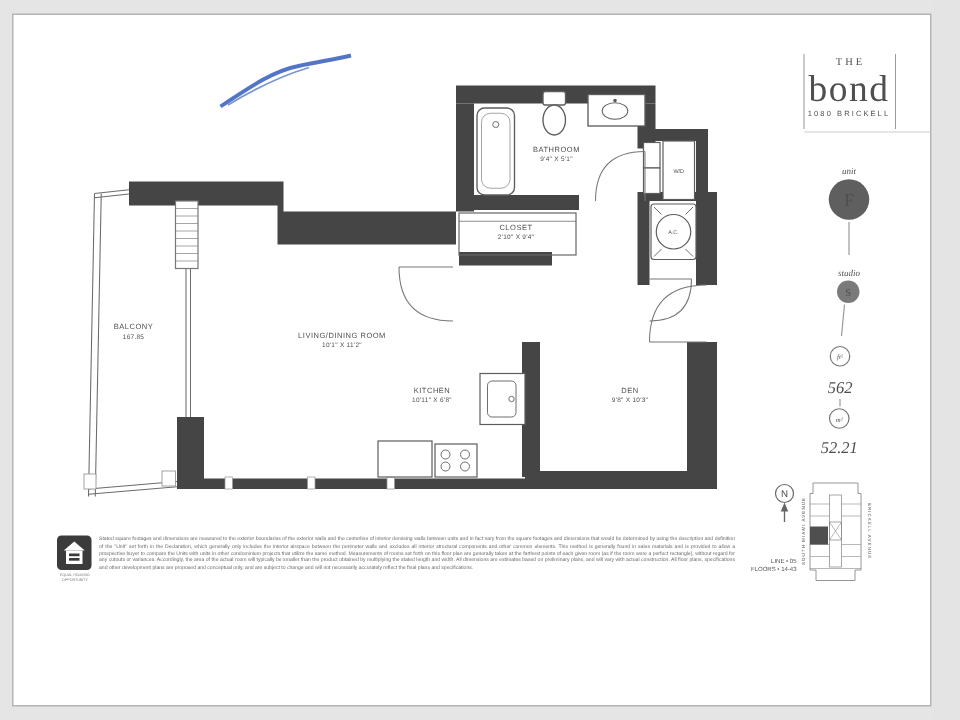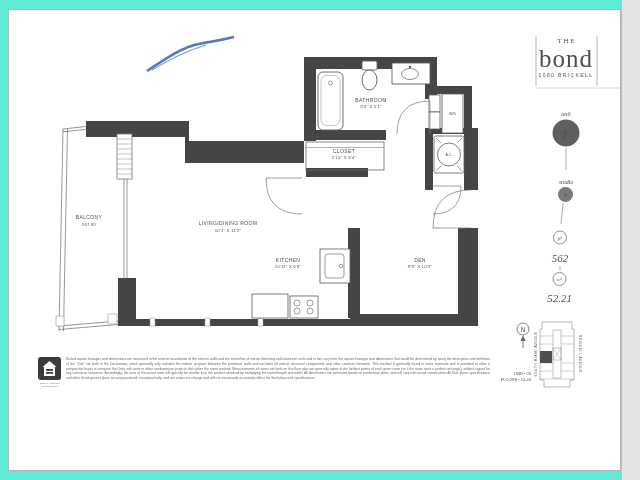--- a/index.html
+++ b/index.html
@@ -1,18 +1,18 @@
 <!DOCTYPE html>
 <html><head>
 <meta charset="utf-8">
 <style>
   html,body{margin:0;padding:0;background:#ffffff;}
   body{width:640px;height:480px;overflow:hidden;position:relative;
        font-family:"Liberation Sans", sans-serif;}
-  .page{position:absolute;inset:0;background:#5eead4;}
+  .page{position:absolute;inset:0;background:#e5e5e5;}
   svg{position:absolute;left:0;top:0;}
   svg text{fill:#4f4f4f;font-family:"Liberation Sans", sans-serif;}
   .serif{font-family:"Liberation Serif", serif;}
   .it{font-style:italic;}
   .lbl{font-size:5px;letter-spacing:.35px;}
   .dim{font-size:4.3px;letter-spacing:.2px;}
   .tiny{font-size:3.6px;}
   #disclaimer{position:absolute;left:66px;top:357px;width:424px;
     font-size:3.4px;line-height:1.42;color:#6a6a6a;text-align:justify;}
   #eh-caption{position:absolute;left:33px;top:382px;width:34px;text-align:center;

